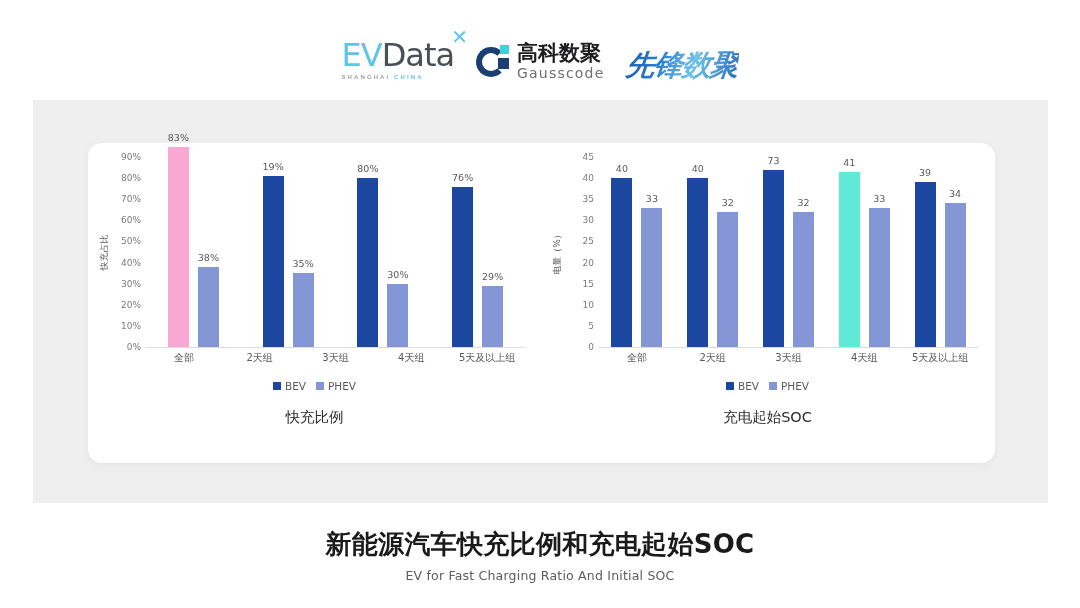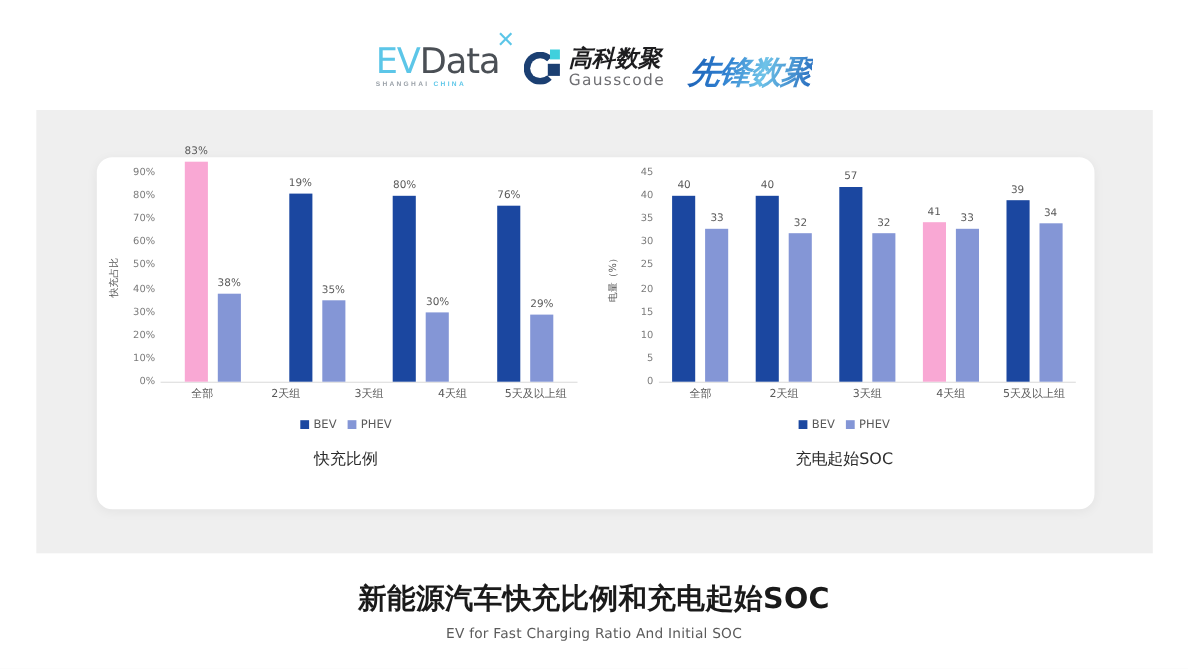--- a/index.html
+++ b/index.html
@@ -51,21 +51,21 @@
   }
   .gauss-sq{
     position:absolute;right:1px;top:13px;width:11px;height:11px;background:#1b3f72;
   }
   .gauss-dot{
     position:absolute;right:1px;top:0px;width:9px;height:9px;background:#3fd0dd;
   }
   .gauss-txt{display:flex;flex-direction:column;line-height:1;}
   .gauss-cn{
     font-family:"DejaVu Sans",sans-serif;
-    font-size:21px;font-weight:700;color:#1d1d1f;letter-spacing:0px;font-style:italic;
+    font-size:21px;font-weight:700;color:#1d1d1f;letter-spacing:0px;
   }
   .gauss-en{
     font-family:"DejaVu Sans",sans-serif;
     font-size:14px;color:#6f6f73;letter-spacing:1.2px;margin-top:2px;
   }
 
   
   .xianfeng{
     font-family:"DejaVu Sans",sans-serif;
     font-size:29px;font-weight:700;font-style:italic;
@@ -320,28 +320,28 @@
               <div class="group">
                 <div class="bar bev" style="height: 168.889px; background: rgb(27, 71, 160);">
                   <span class="vlabel">40</span>
                 </div>
                 <div class="bar phev" style="height: 135.111px; background: rgb(132, 150, 214);">
                   <span class="vlabel">32</span>
                 </div>
               </div>
               <div class="group">
                 <div class="bar bev" style="height: 177.333px; background: rgb(27, 71, 160);">
-                  <span class="vlabel">57</span>
+                  <span class="vlabel">73</span>
                 </div>
                 <div class="bar phev" style="height: 135.111px; background: rgb(132, 150, 214);">
                   <span class="vlabel">32</span>
                 </div>
               </div>
               <div class="group">
-                <div class="bar bev" style="height: 145px; background: #f9a8d4;">
+                <div class="bar bev" style="height: 175px; background: #5eead4;">
                   <span class="vlabel">41</span>
                 </div>
                 <div class="bar phev" style="height: 139.333px; background: rgb(132, 150, 214);">
                   <span class="vlabel">33</span>
                 </div>
               </div>
               <div class="group">
                 <div class="bar bev" style="height: 164.667px; background: rgb(27, 71, 160);">
                   <span class="vlabel">39</span>
                 </div>

